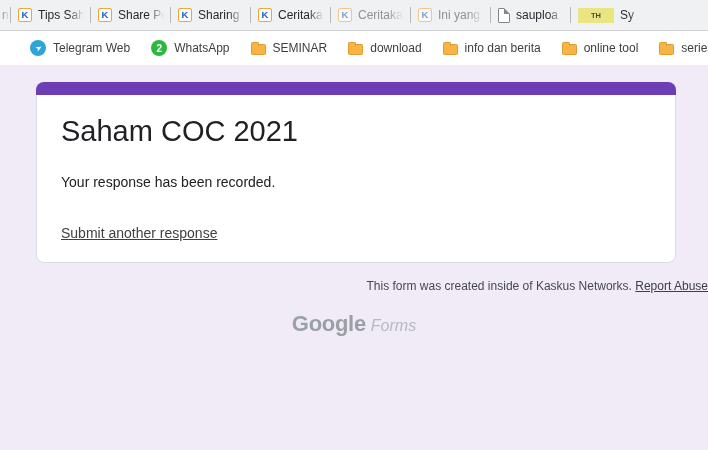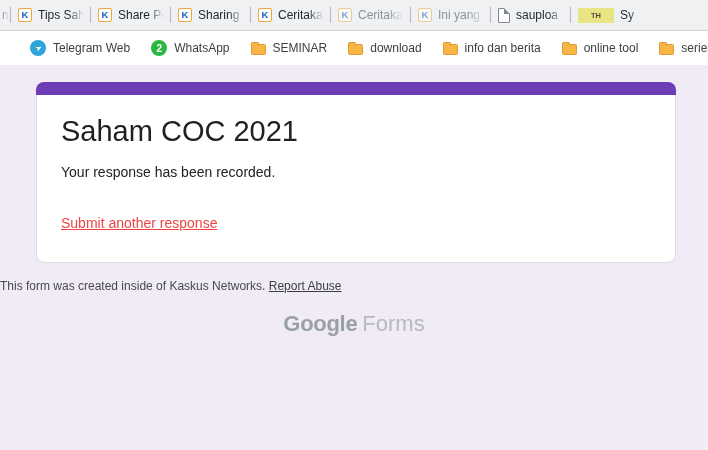--- a/index.html
+++ b/index.html
@@ -85,29 +85,29 @@
          background:#f9b446; border:1px solid #dd9b30; border-bottom:none; border-radius:2px 2px 0 0; }
 
   
   .content { position:relative; height:352px; background:#f0ebf6; }
   .card { position:absolute; left:36px; width:640px; top:17px; }
   .card-top { height:13px; background:#6d3db6; border-radius:8px 8px 0 0; }
   .card-body {
     background:#fff; border:1px solid #dadce0; border-top:none;
     border-radius:0 0 8px 8px; padding:20px 24px 30px; height:168px;
   }
-  .form-title { margin:0 0 16px; font-size:29px; font-weight:400; color:#202124; letter-spacing:0; }
+  .form-title { margin:0 0 26px; font-size:29px; font-weight:400; color:#202124; letter-spacing:0; }
   .conf { margin:0 0 34px; font-size:14px; color:#202124; }
-  .resubmit { font-size:14px; color:#ef4444; text-decoration:underline; cursor:pointer; }
-  .footer { position:absolute; top:214px; left:0; right:0; text-align:left;
+  .resubmit { font-size:14px; color:#404040; text-decoration:underline; cursor:pointer; }
+  .footer { position:absolute; top:214px; left:0; right:0; text-align:right;
             font-size:12px; color:#464a4f; }
   .abuse { color:#3c4043; text-decoration:underline; cursor:pointer; }
   .gforms { position:absolute; top:246px; left:0; right:0; text-align:center; }
   .g1 { font-size:22px; font-weight:700; color:#9aa0a6; letter-spacing:-0.3px; }
-  .g2 { font-size:22px; font-weight:400; color:#b5bac0; margin-left:5px; }
+  .g2 { font-size:16px; font-weight:400; color:#b5bac0; margin-left:5px;font-style:italic; }
 </style>
 </head>
 <body>
 
 <div class="browser">
 
   <div class="tabbar" id="tabbar">
       <div class="tab partial">
     <span class="tab-label">n</span>
   </div>

